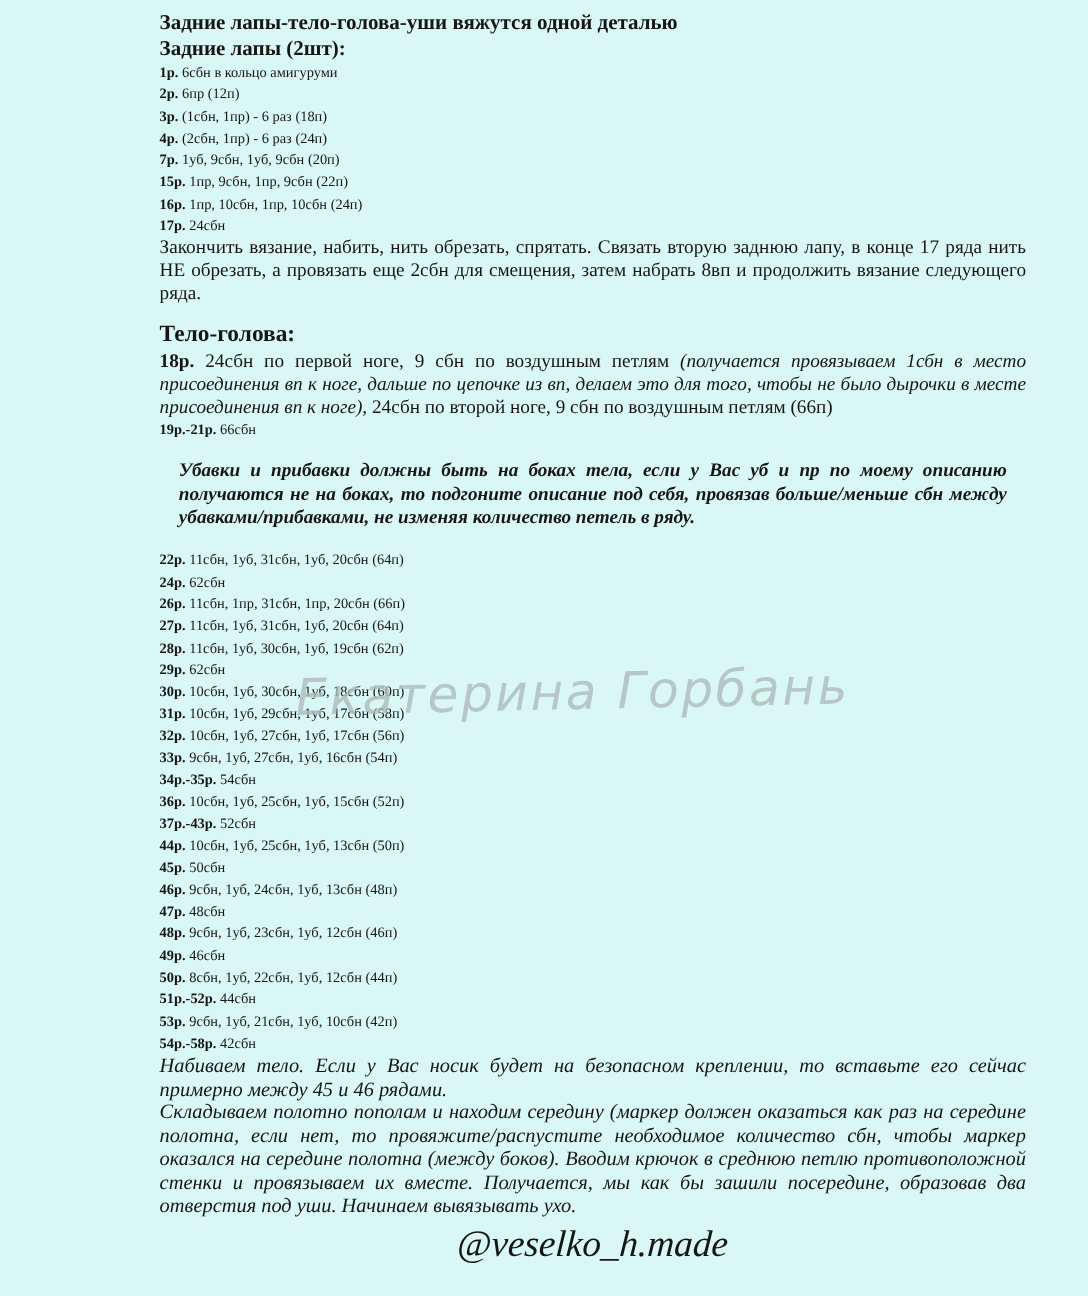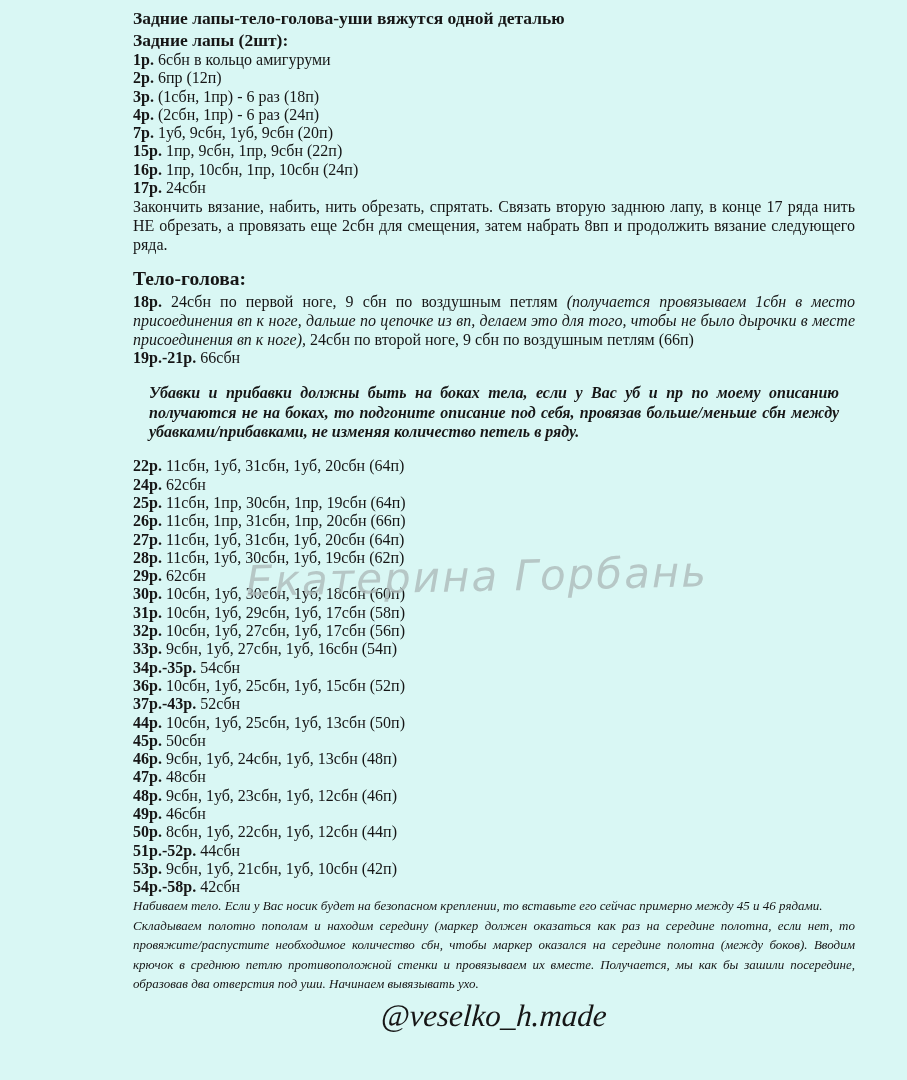--- a/index.html
+++ b/index.html
@@ -17,21 +17,21 @@
     left: 133px;
     top: 7px;
     width: 722px;
   }
   .doc-title {
     font-weight: bold;
     font-size: 17.5px;
     line-height: 22px;
   }
   .rows .row, .row-single {
-    font-size: 16px;
+    font-size: 12px;
     line-height: 18.3px;
     white-space: nowrap;
     font-family: Liberation Serif, serif;
   }
   .row b, .row-single b, .para-mixed b { font-weight: bold; }
   .para {
     margin: 0;
     font-size: 16px;
     line-height: 19px;
     text-align: justify;
@@ -53,21 +53,21 @@
     margin: 16px;
     font-weight: bold;
     font-style: italic;
     font-size: 16px;
     line-height: 19.3px;
     text-align: justify;
   }
   .italic-note {
     margin: 0;
     font-style: italic;
-    font-size: 13px;
+    font-size: 17px;
     line-height: 19.5px;
     text-align: justify;
   }
   .signature {
     margin-top: 5px;
     text-align: center;
     font-style: italic;
     font-size: 31px;
     line-height: 34px;
     font-family: "Liberation Serif", serif;
@@ -130,21 +130,20 @@
 
     <p class="bold-italic-note">Убавки и прибавки должны быть на боках тела, если у Вас уб и пр по моему описанию получаются не на боках, то подгоните описание под себя, провязав больше/меньше сбн между убавками/прибавками, не изменяя количество петель в ряду.</p>
 
     <div class="rows">
 
         <div class="row"><b>22р.</b> <span>11сбн, 1уб, 31сбн, 1уб, 20сбн (64п)</span></div>
 
 
         <div class="row"><b>24р.</b> <span>62сбн</span></div>
 
-        <div class="row"><b>25р.</b> <span>11сбн, 1пр, 30сбн, 1пр, 19сбн (64п)</span></div>
 
         <div class="row"><b>26р.</b> <span>11сбн, 1пр, 31сбн, 1пр, 20сбн (66п)</span></div>
 
         <div class="row"><b>27р.</b> <span>11сбн, 1уб, 31сбн, 1уб, 20сбн (64п)</span></div>
 
         <div class="row"><b>28р.</b> <span>11сбн, 1уб, 30сбн, 1уб, 19сбн (62п)</span></div>
 
         <div class="row"><b>29р.</b> <span>62сбн</span></div>
 
         <div class="row"><b>30р.</b> <span>10сбн, 1уб, 30сбн, 1уб, 18сбн (60п)</span></div>

